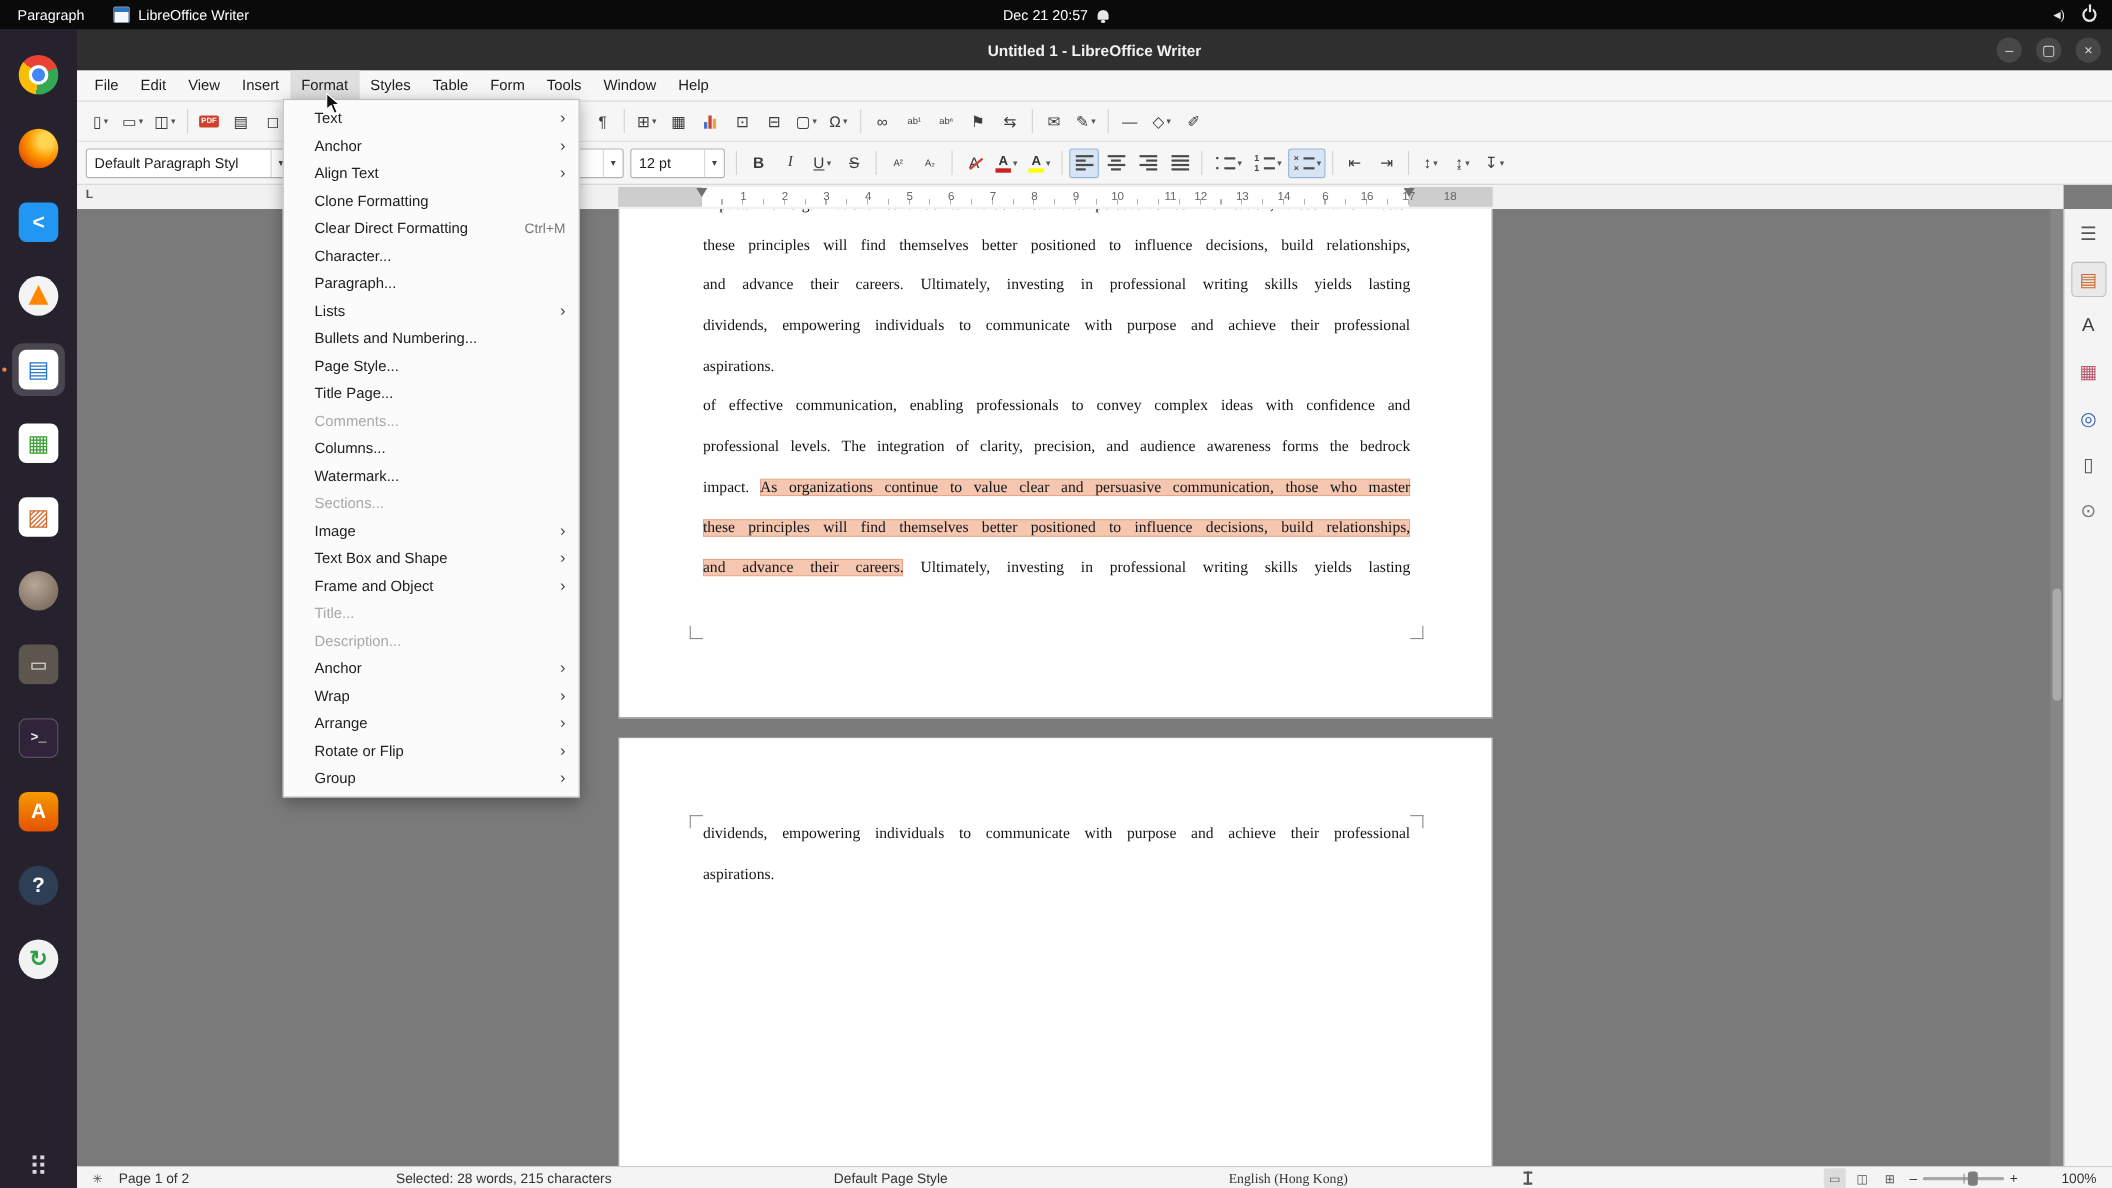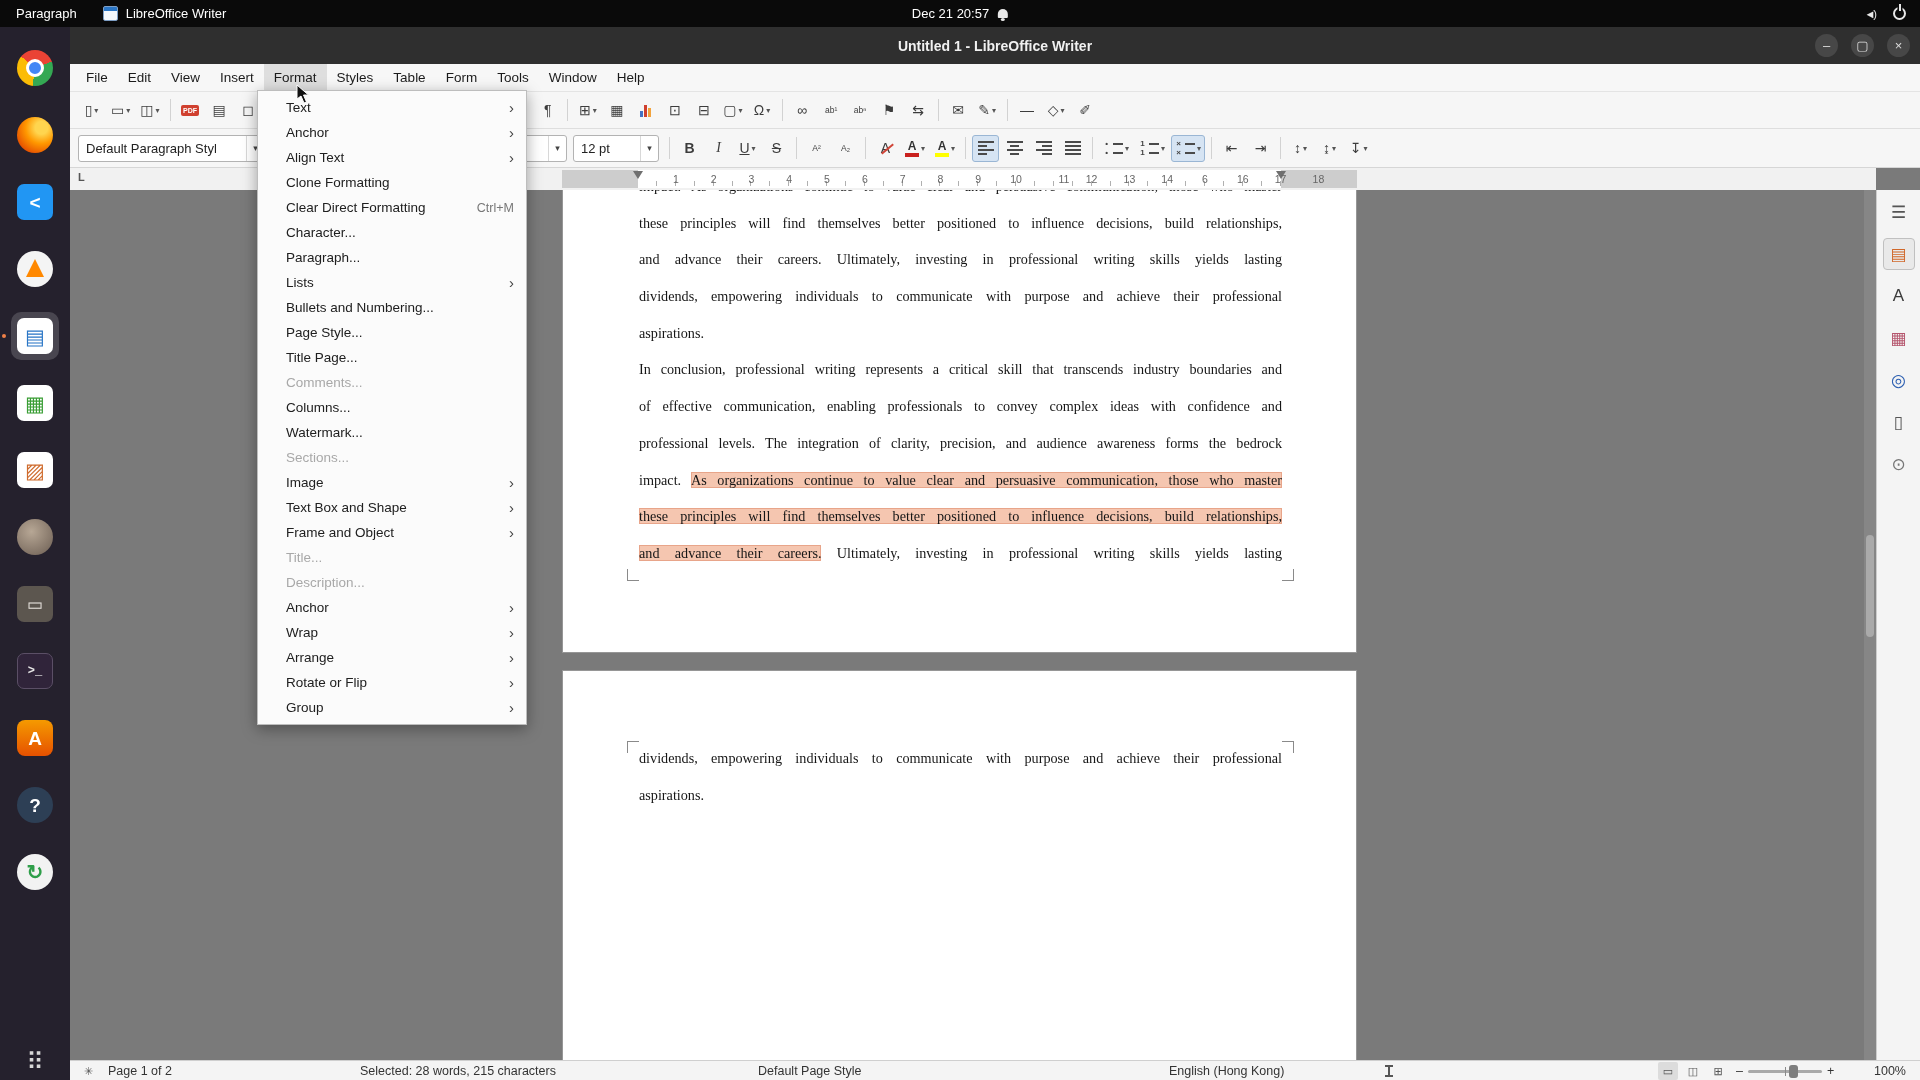--- a/index.html
+++ b/index.html
@@ -550,21 +550,20 @@
 </div>
 
 <div id="docarea">
   <div class="page" id="page1">
     <div class="textwrap" id="p1text">
         <div class="doc-line"><span>impact. As organizations continue to value clear and persuasive communication, those who master</span></div>
         <div class="doc-line"><span>these principles will find themselves better positioned to influence decisions, build relationships,</span></div>
         <div class="doc-line"><span>and advance their careers. Ultimately, investing in professional writing skills yields lasting</span></div>
         <div class="doc-line"><span>dividends, empowering individuals to communicate with purpose and achieve their professional</span></div>
         <div class="doc-line parend"><span>aspirations.</span></div>
-        <div class="doc-line"><span>In conclusion, professional writing represents a critical skill that transcends industry boundaries and</span></div>
         <div class="doc-line"><span>of effective communication, enabling professionals to convey complex ideas with confidence and</span></div>
         <div class="doc-line"><span>professional levels. The integration of clarity, precision, and audience awareness forms the bedrock</span></div>
         <div class="doc-line"><span>impact. </span><span class="sel">As organizations continue to value clear and persuasive communication, those who master</span></div>
         <div class="doc-line"><span class="sel">these principles will find themselves better positioned to influence decisions, build relationships,</span></div>
         <div class="doc-line"><span class="sel">and advance their careers.</span><span> Ultimately, investing in professional writing skills yields lasting</span></div>
       </div>
     <span class="cm bl" style="left:64px;top:379px;"></span>
     <span class="cm br" style="left:719px;top:379px;"></span>
   </div>
   <div class="page" id="page2">
@@ -606,21 +605,21 @@
     </div>
   </div>
 
 <div id="statusbar">
   <span class="st" style="left:14px;">
       <span class="st-icon">✳</span>
     </span>
   <span class="st" style="left:38px;">Page 1 of 2</span>
   <span class="st" style="left:290px;">Selected: 28 words, 215 characters</span>
   <span class="st" style="left:688px;">Default Page Style</span>
-  <span class="st" style="left:1099px;">English (Hong Kong)</span>
+  <span class="st" style="left:1047px;font-family:Liberation Serif, serif;">English (Hong Kong)</span>
   <span class="st" style="left:1318px;">
       <span class="ibeam"></span>
     </span>
   <span class="st" style="left:1588px;" id="sb-views">
       <span class="view-btn active">▭</span>
       <span class="view-btn">◫</span>
       <span class="view-btn">⊞</span>
     </span>
   <span class="st" style="left:1666px;">
     <span>–</span>

